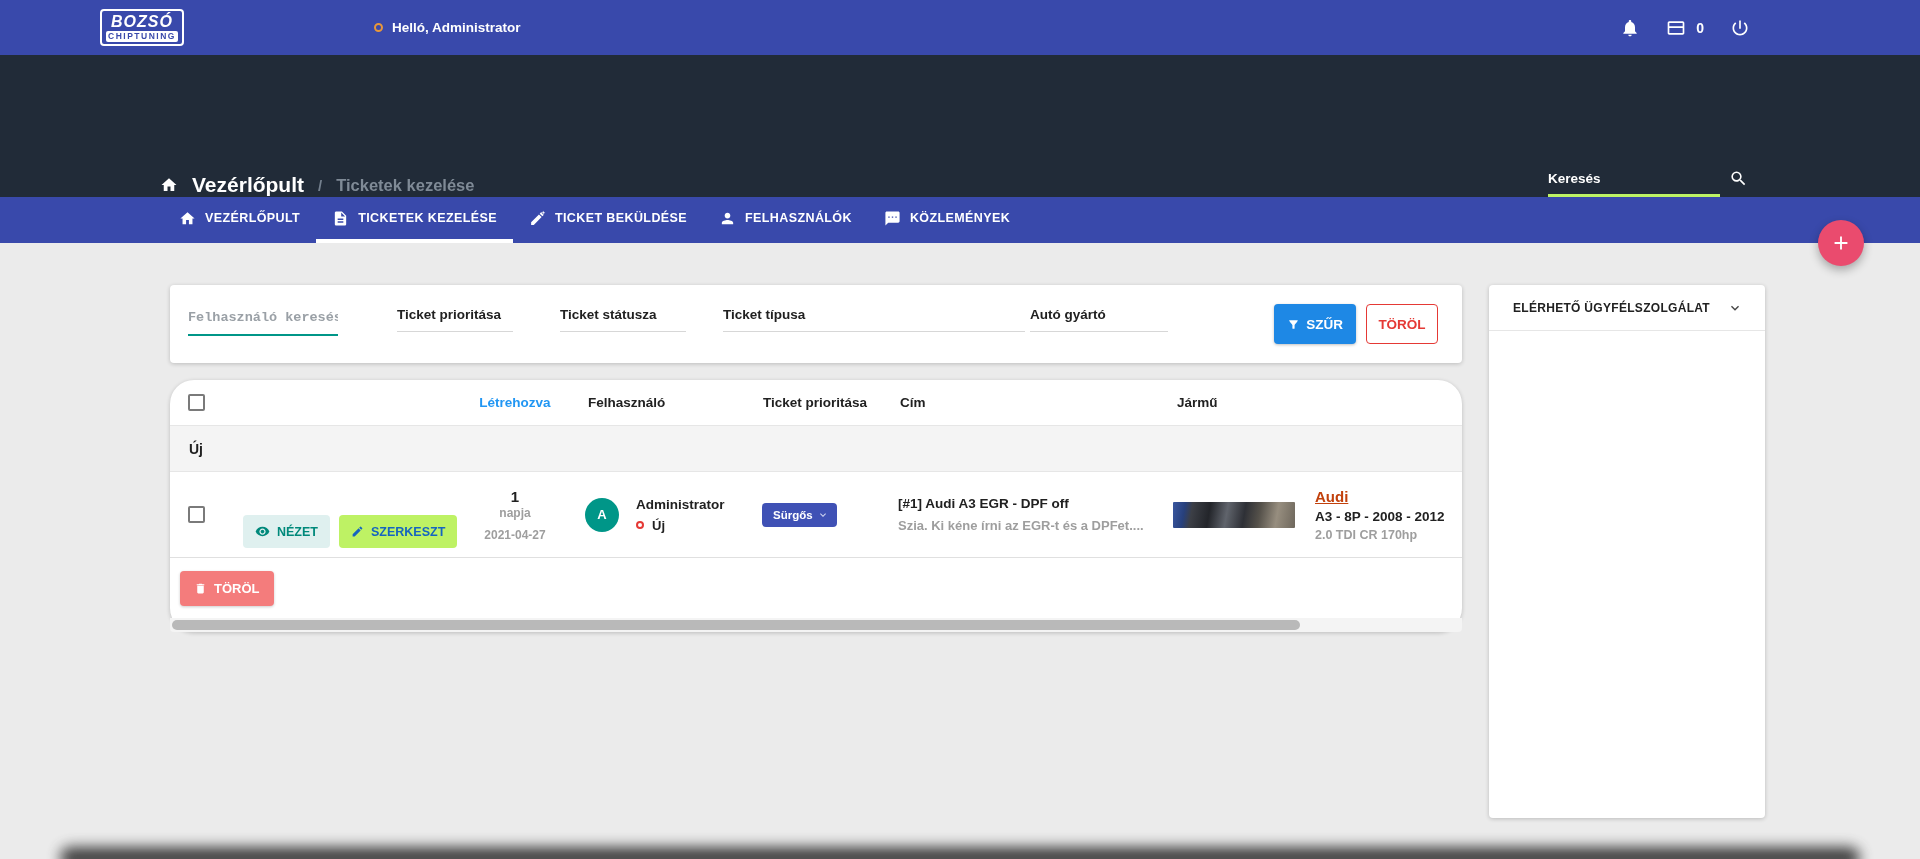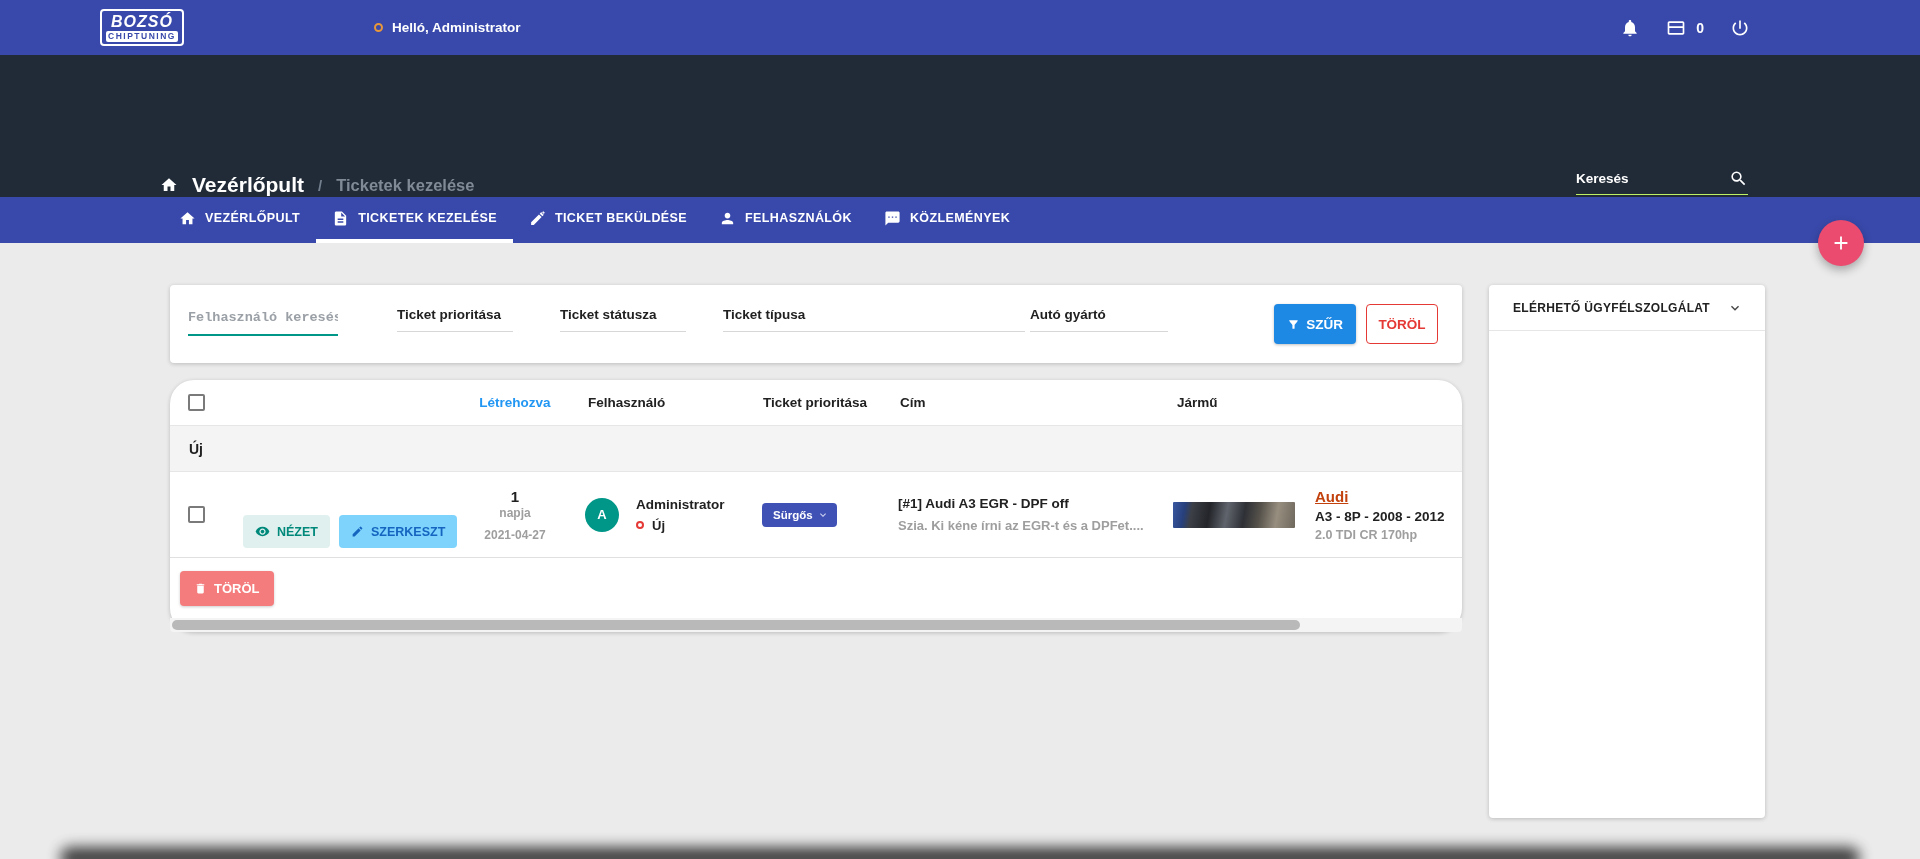--- a/index.html
+++ b/index.html
@@ -27,22 +27,22 @@
   
   .page-header { position:absolute; top:55px; left:0; width:1920px; height:142px;
     background:#212b38; z-index:20; }
   .breadcrumb { position:absolute; left:160px; top:118px; display:flex; align-items:center; gap:14px; }
   .bc-home { width:18px; height:18px; fill:#fff; cursor:pointer; }
   .bc-main { color:#fff; font-weight:bold; font-size:21px; cursor:pointer; }
   .bc-sep { color:#74808e; font-weight:bold; font-size:15px; }
   .bc-current { color:#7f8a96; font-weight:bold; font-size:16.5px; }
   .hdr-search { position:absolute; right:172px; top:112px; width:200px; }
   .hdr-search input { width:172px; background:transparent; border:none; outline:none;
-    border-bottom:1px solid #bef264; color:#5eead4; font-weight:bold; font-size:13.5px;
-    font-family:"Liberation Sans", sans-serif; padding:4px 0 8px 0;margin-left:28px; }
+    border-bottom:5px solid #bef264; color:#5eead4; font-weight:bold; font-size:13.5px;
+    font-family:"Liberation Sans", sans-serif; padding:4px 0 8px 0; }
   .hdr-search input::placeholder { color:#fff; opacity:1; }
   .hdr-search .mag { position:absolute; right:0; top:2px; width:19px; height:19px; fill:#fff; cursor:pointer; }
 
   
   .tabbar { position:absolute; top:197px; left:0; width:1920px; height:46px;
     background:#3949ab; display:flex; align-items:stretch; padding-left:163px; z-index:20; }
   .tab { display:flex; align-items:center; gap:9px; padding:0 16px; cursor:pointer;
     border-bottom:4px solid transparent; }
   .tab svg { width:17px; height:17px; fill:#fff; }
   .tab-label { color:#fff; font-weight:bold; font-size:12.5px; letter-spacing:.4px; }
@@ -88,21 +88,21 @@
     margin-left:18px; background:#fff; cursor:pointer; }
   .group-row { height:46px; background:#f4f4f4; border-bottom:1px solid #e6e6e6;
     display:flex; align-items:center; padding-left:19px; font-weight:bold; font-size:14px; color:#212121; }
   .data-row { height:86px; border-bottom:1px solid #e0e0e0; }
   .actions { display:flex; gap:9px; padding-left:25px; }
   .chip { display:flex; align-items:center; gap:7px; border:none; border-radius:4px;
     font-weight:bold; font-size:12.5px; padding:9px 12px; cursor:pointer;
     font-family:"Liberation Sans", sans-serif;margin-top:34px; }
   .chip-view { background:#dff0ef; color:#00897b; }
   .chip-view svg { width:15px; height:15px; fill:#00897b; }
-  .chip-edit { background:#7dd3fc; color:#1565c0;justify-content:flex-end; }
+  .chip-edit { background:#bef264; color:#1565c0;justify-content:flex-end; }
   .chip-edit svg { width:13px; height:13px; fill:#1565c0; }
   .created { text-align:center; }
   .created .num { font-weight:bold; font-size:15px; color:#212121; }
   .created .unit { font-weight:bold; font-size:12px; color:#9e9e9e; margin-top:1px; }
   .created .date { font-weight:bold; font-size:12px; color:#9e9e9e; margin-top:8px; }
   .usercell { display:flex; align-items:center; gap:17px; padding-left:5px; }
   .avatar { width:34px; height:34px; border-radius:50%; background:#009688; color:#fff;
     display:flex; align-items:center; justify-content:center; font-weight:bold; font-size:13px; }
   .uname { font-weight:bold; font-size:13.5px; color:#212121; }
   .ustatus { display:flex; align-items:center; gap:8px; margin-top:6px; }

